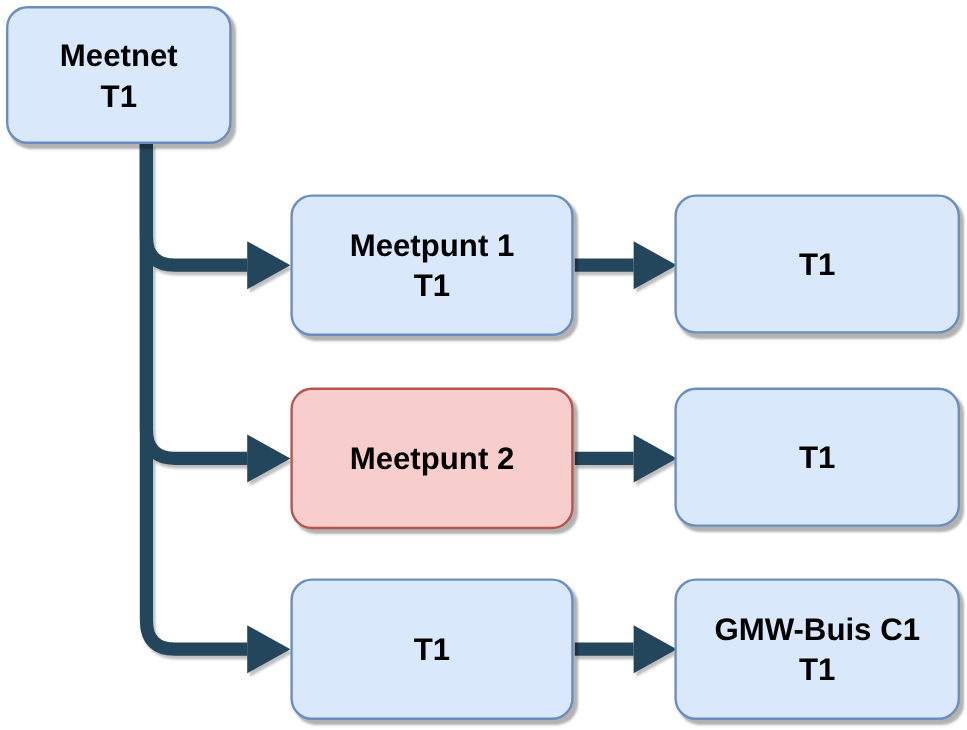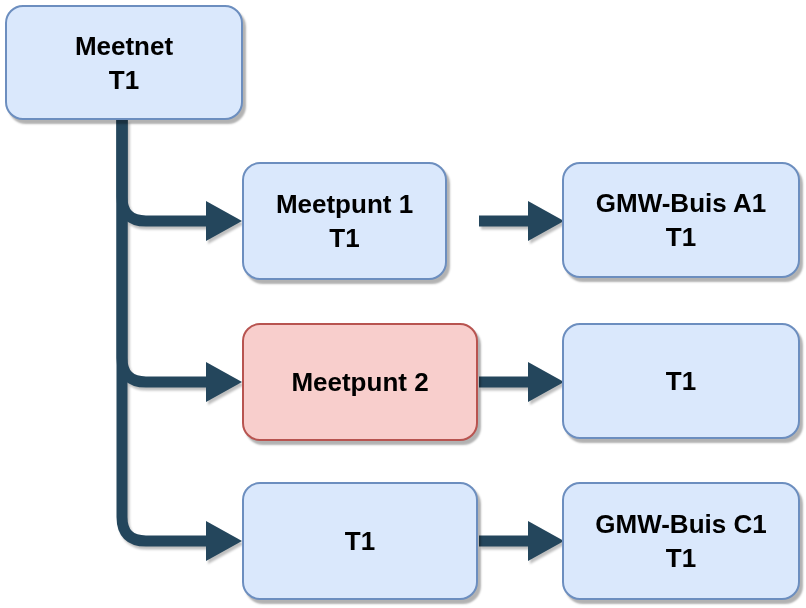--- a/index.html
+++ b/index.html
@@ -82,40 +82,39 @@
     <g>
       <path class="edge-line" d="M479,382 H528"></path>
       <polygon class="edge-head" points="528,362 564,382 528,402"></polygon>
     </g>
     <g>
       <path class="edge-line" d="M479,541 H528"></path>
       <polygon class="edge-head" points="528,521 564,541 528,561"></polygon>
     </g>
   </svg>
 
-  <div class="node blue" style="left:5px; top:5px; width:238px; height:115px;">
+  <div class="node blue" style="left:5px; top:5px; width:188px; height:115px;">
     <span>Meetnet</span>
     <span>T1</span>
   </div>
 
-  <div class="node blue" style="left:242px; top:162px; width:205px; height:118px;">
+  <div class="node blue" style="left:242px; top:162px; width:236px; height:118px;">
     <span>Meetpunt 1</span>
     <span>T1</span>
   </div>
 
   <div class="node red" style="left:242px; top:323px; width:236px; height:118px;">
     <span>Meetpunt 2</span>
   </div>
 
   <div class="node blue" style="left:242px; top:482px; width:236px; height:118px;">
     <span>T1</span>
   </div>
 
   <div class="node blue" style="left:562px; top:162px; width:238px; height:116px;">
-    <span>GMW-Buis A1</span>
     <span>T1</span>
   </div>
 
   <div class="node blue" style="left:562px; top:323px; width:238px; height:116px;">
     <span>T1</span>
   </div>
 
   <div class="node blue" style="left:562px; top:482px; width:238px; height:118px;justify-content:center;">
     <span>GMW-Buis C1</span>
     <span>T1</span>

